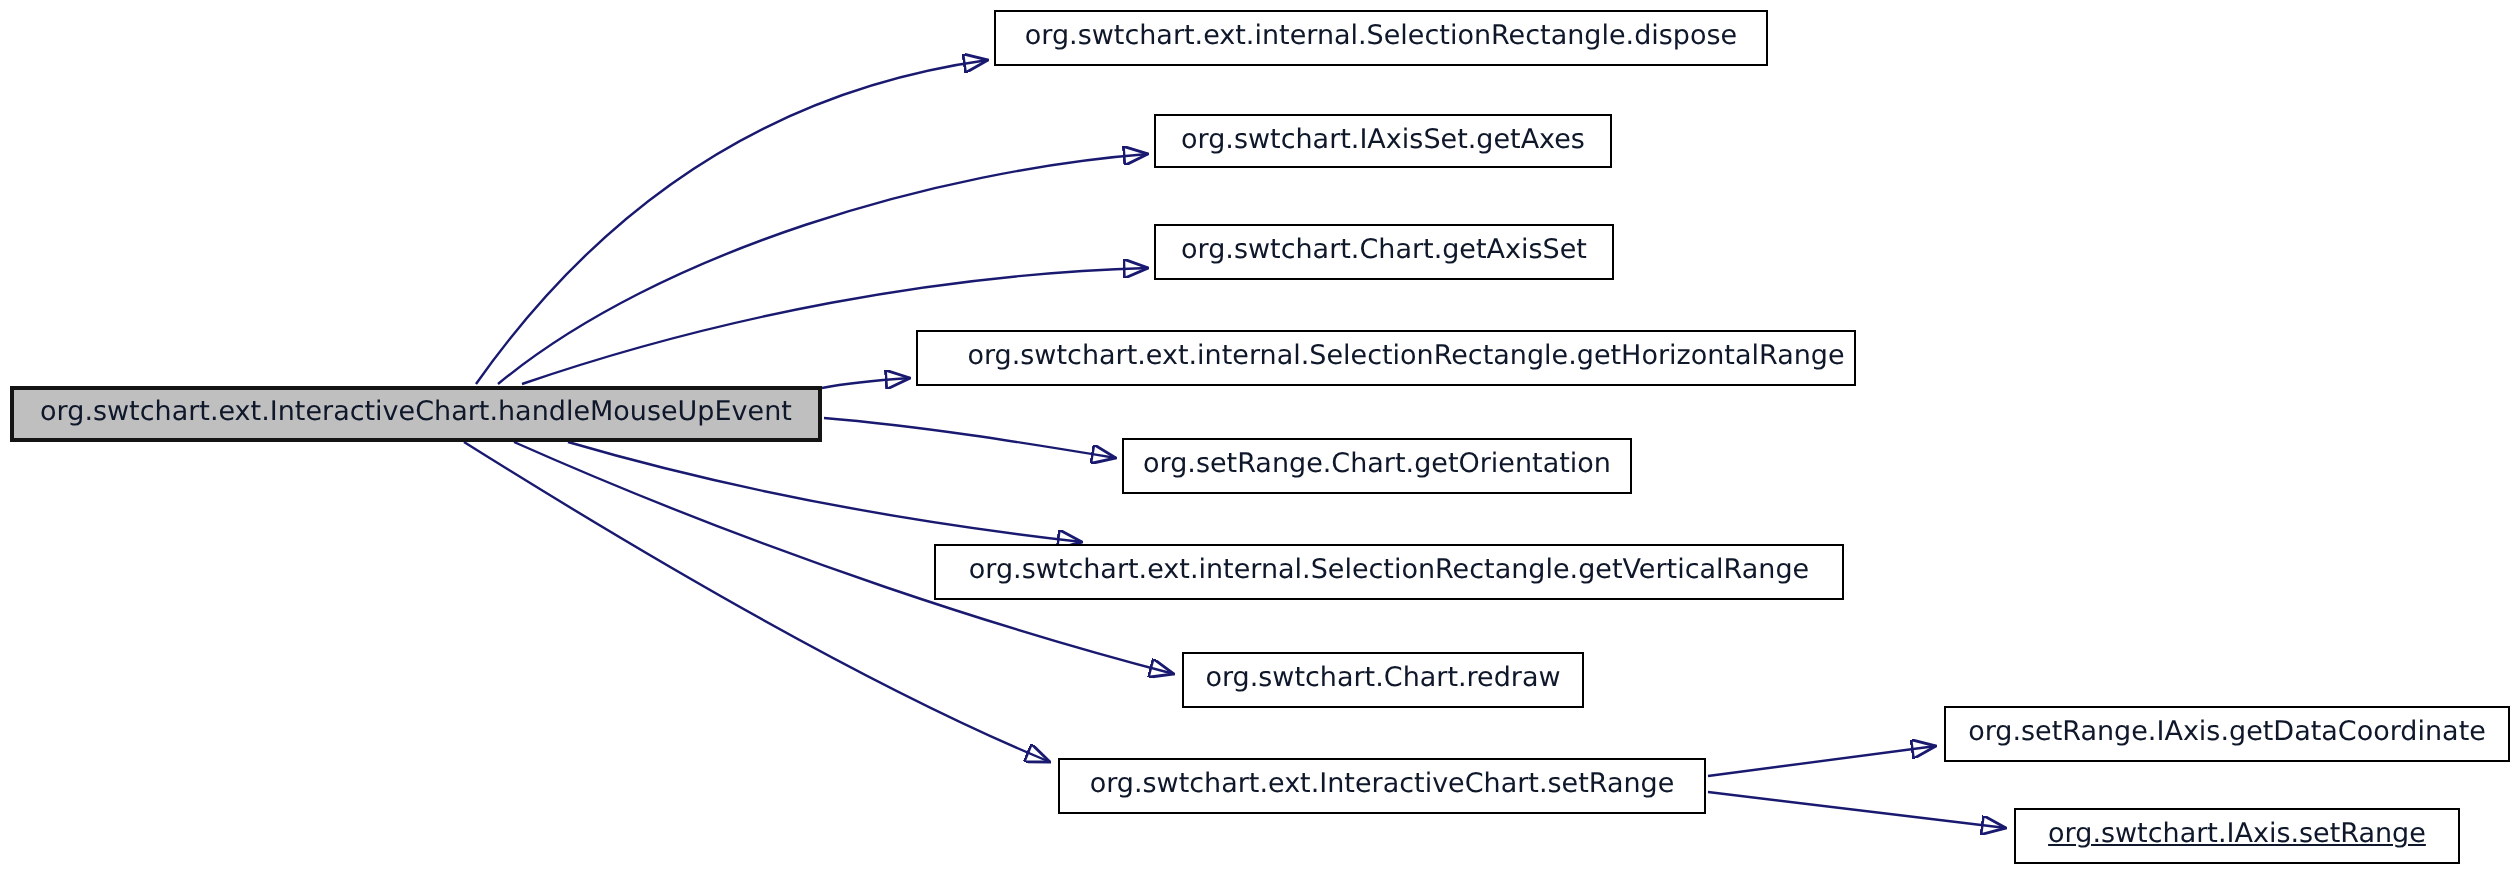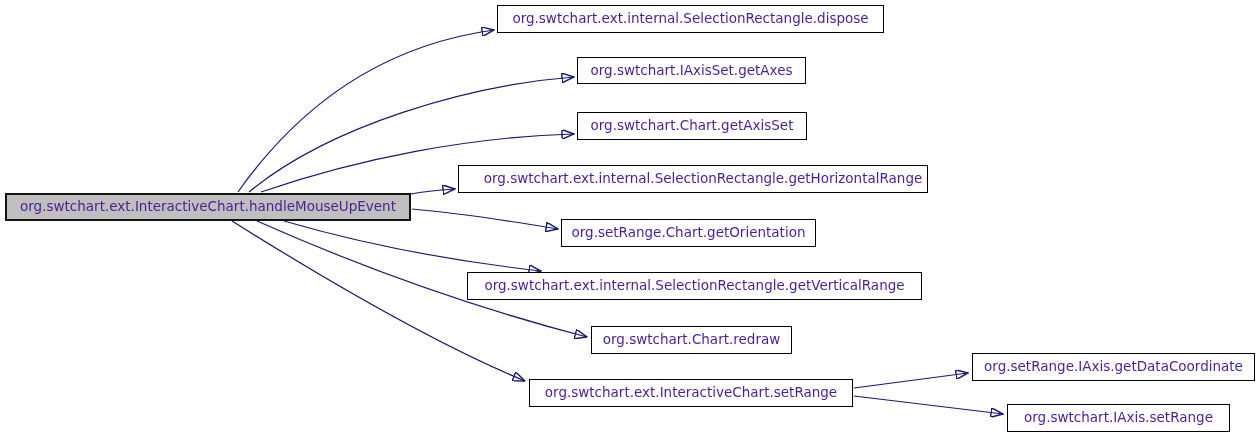--- a/index.html
+++ b/index.html
@@ -25,21 +25,21 @@
   .edges-svg path {
     fill: none;
     stroke: #191970;
     stroke-width: 1.2;
   }
   .node {
     position: absolute;
     box-sizing: border-box;
     background: #ffffff;
     border: 1px solid #000000;
-    color: #4c1d95;
+    color: #0f172a;
     font-size: 13.5px;
     line-height: 1;
     display: flex;
     align-items: center;
     justify-content: center;
     white-space: nowrap;
     text-align: right;
     cursor: pointer;
   }
   .node.main {
@@ -84,15 +84,15 @@
   <div class="node" style="left:561px; top:219px; width:255px; height:28px;">org.setRange.Chart.getOrientation</div>
 
   <div class="node" style="left:467px; top:272px; width:455px; height:28px;">org.swtchart.ext.internal.SelectionRectangle.getVerticalRange</div>
 
   <div class="node" style="left:591px; top:326px; width:201px; height:28px;">org.swtchart.Chart.redraw</div>
 
   <div class="node" style="left:529px; top:379px; width:324px; height:28px;">org.swtchart.ext.InteractiveChart.setRange</div>
 
   <div class="node" style="left:972px; top:353px; width:283px; height:28px;">org.setRange.IAxis.getDataCoordinate</div>
 
-  <div class="node" style="left:1007px; top:404px; width:223px; height:28px;">org.swtchart.IAxis.setRange</div>
+  <div class="node" style="left:1007px; top:404px; width:223px; height:28px;text-decoration:underline;">org.swtchart.IAxis.setRange</div>
 
 </div>
 
 </body></html>

